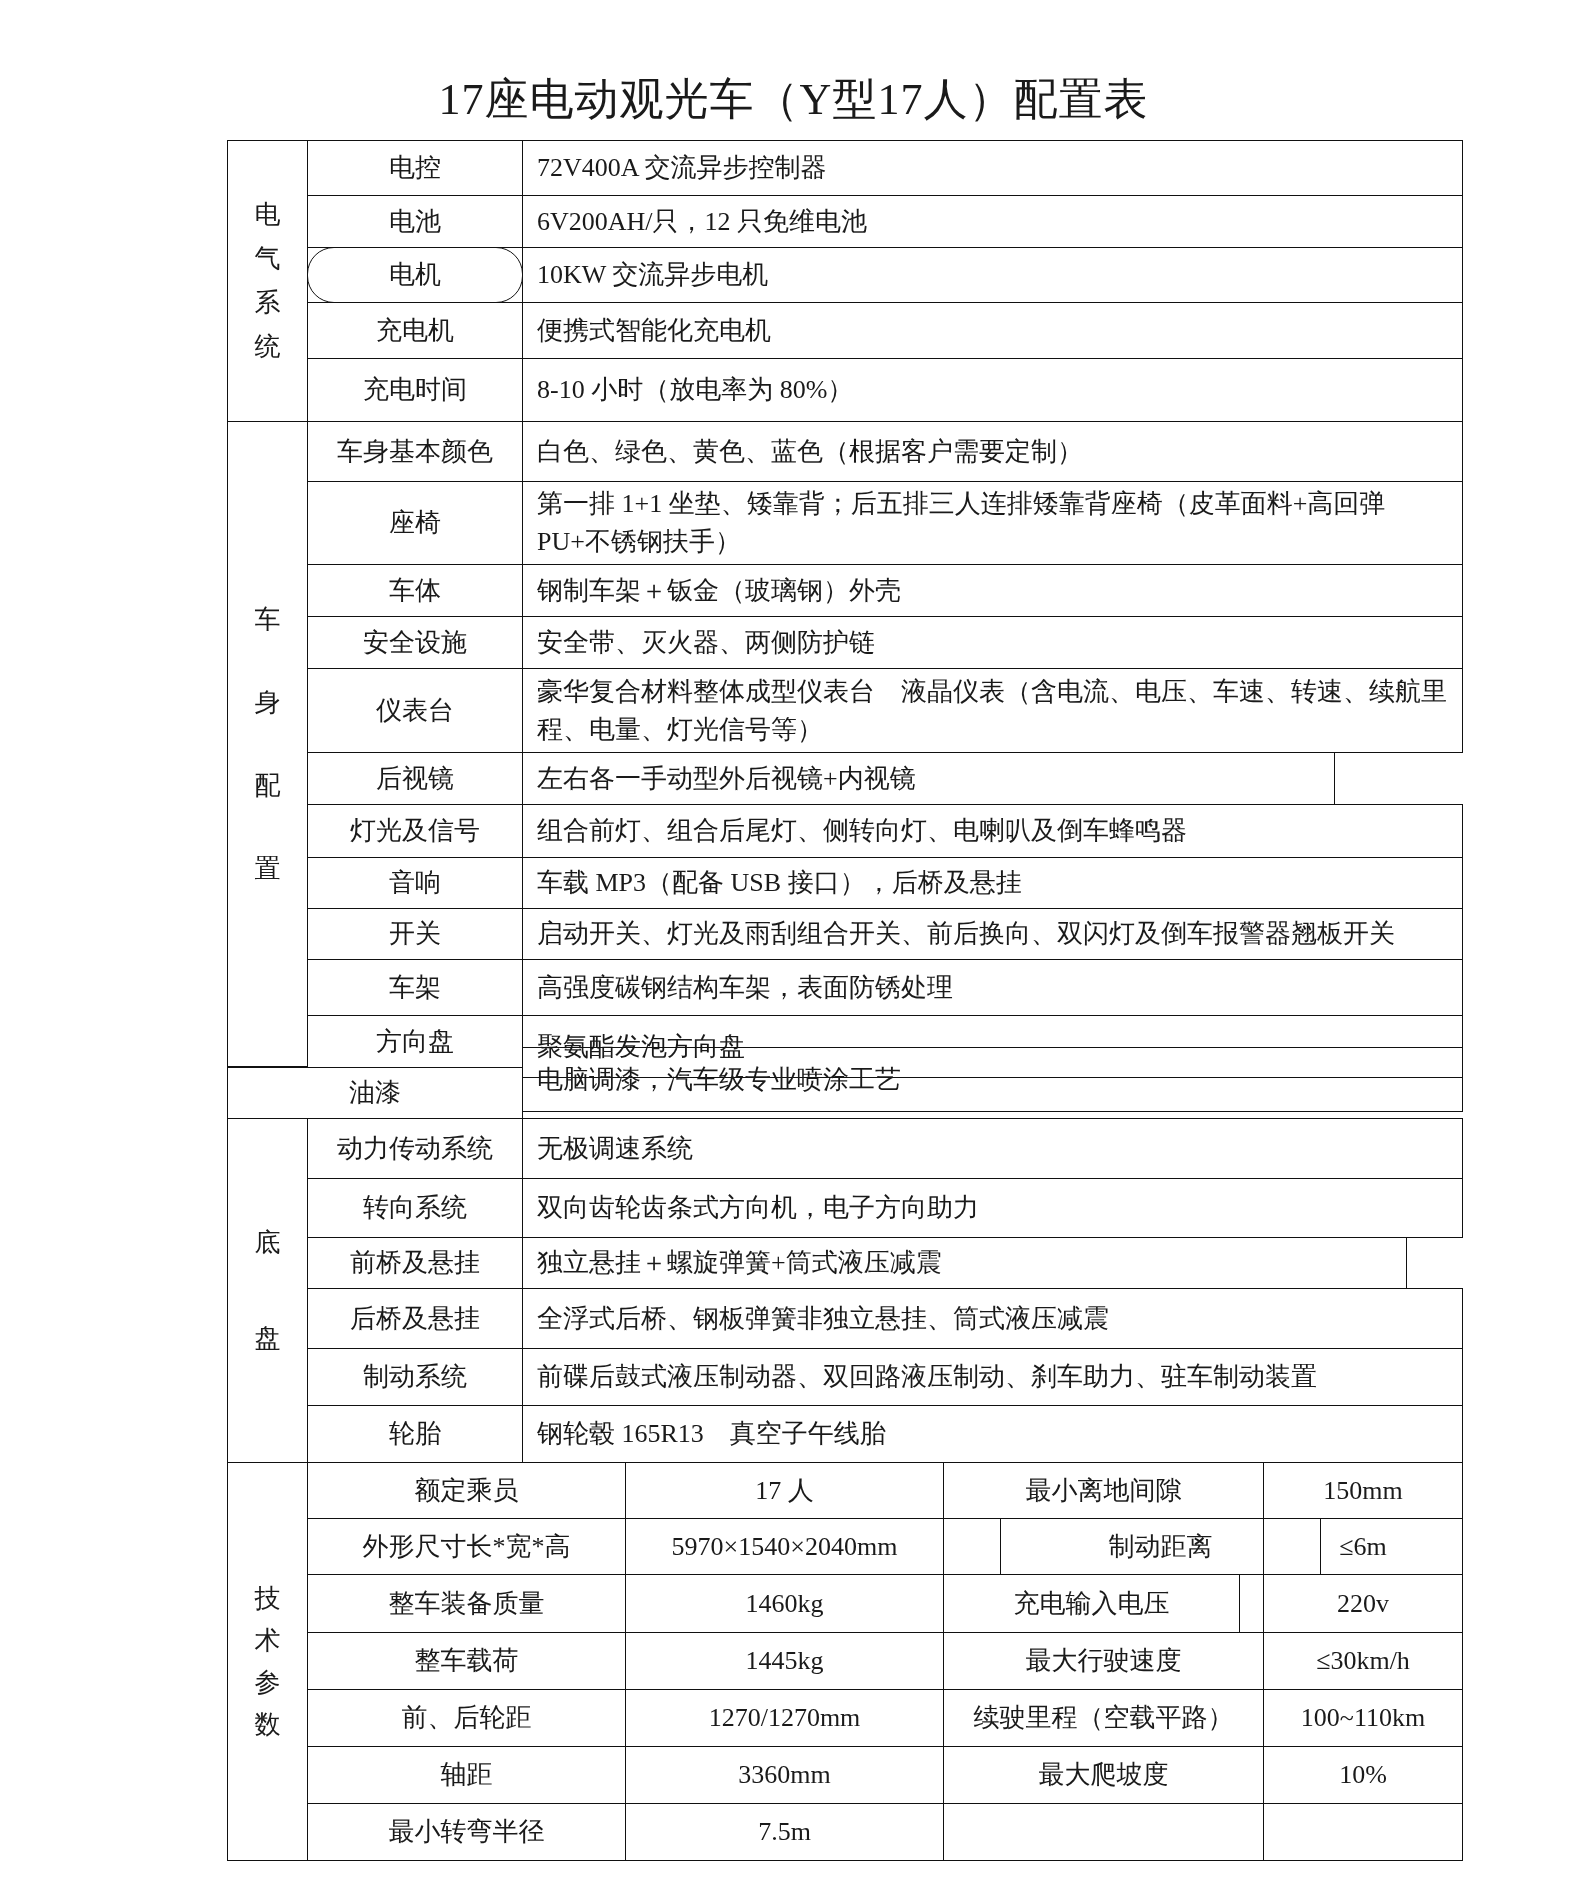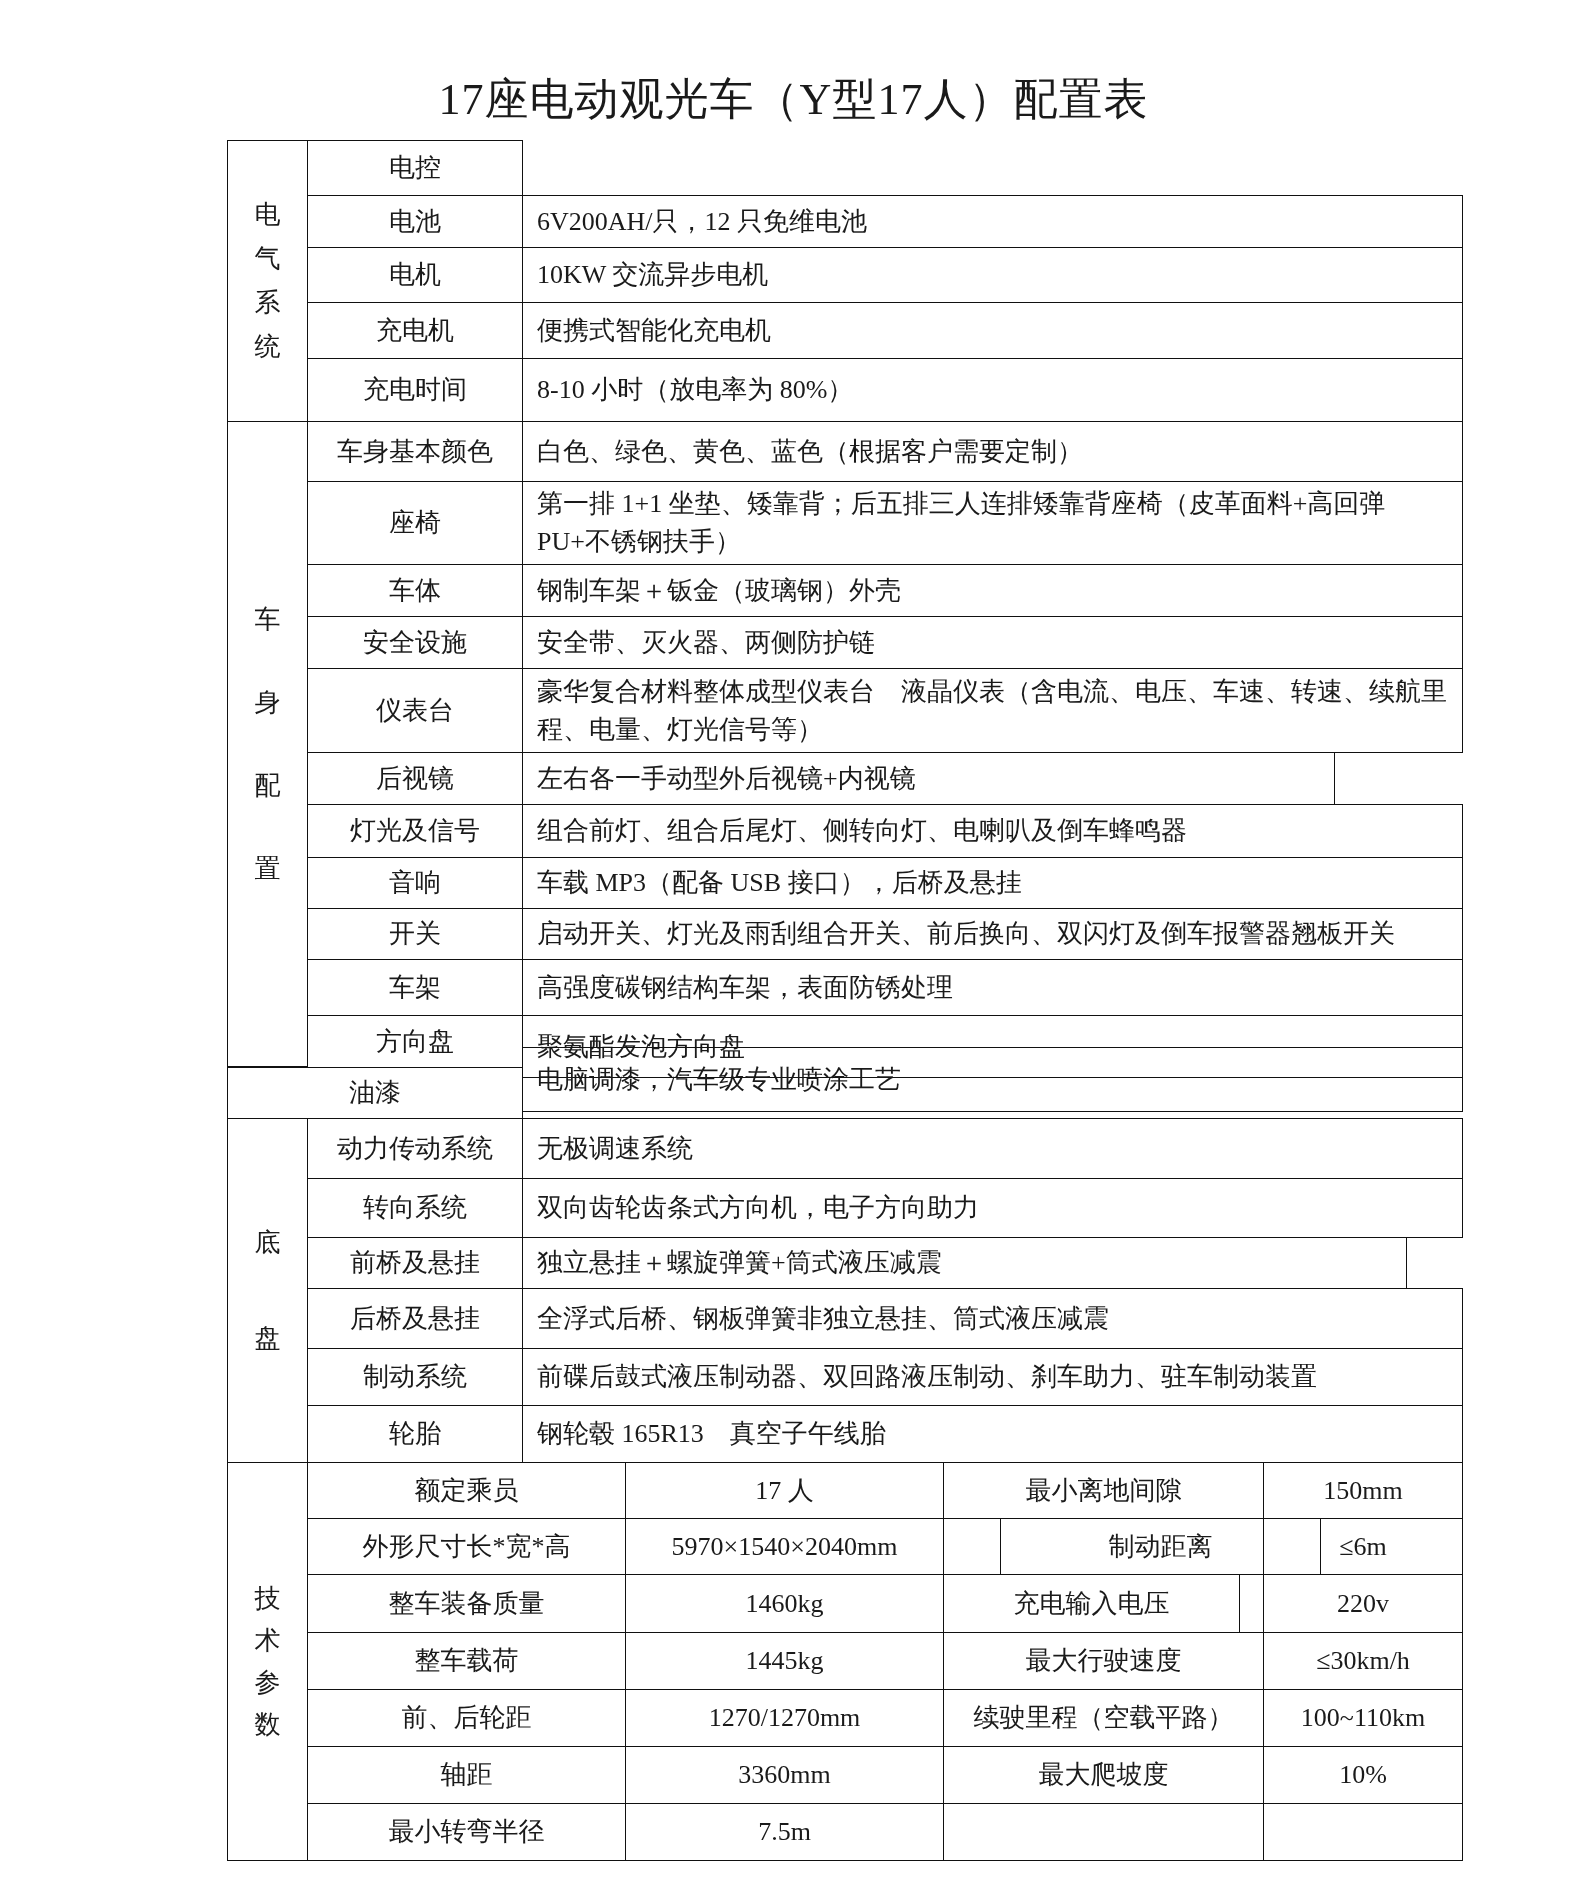--- a/index.html
+++ b/index.html
@@ -23,25 +23,26 @@
 <div class="grid">
 
   <div class="cell cat" style="left:227px;top:140px;width:81px;height:282px;">
     <span style="line-height:44px;">电</span>
     <span style="line-height:44px;">气</span>
     <span style="line-height:44px;">系</span>
     <span style="line-height:44px;">统</span>
   </div>
 
   <div class="cell c-center" style="left:307px;top:140px;width:216px;height:56px;">电控</div>
+  <div class="cell c-left" style="left:522px;top:140px;width:941px;height:56px;">72V400A 交流异步控制器</div>
 
   <div class="cell c-center" style="left:307px;top:195px;width:216px;height:53px;">电池</div>
   <div class="cell c-left" style="left:522px;top:195px;width:941px;height:53px;">6V200AH/只，12 只免维电池</div>
 
-  <div class="cell c-center" style="left:307px;top:247px;width:216px;height:56px;">电机</div>
+  <div class="cell c-center" style="left:307px;top:247px;width:216px;height:56px;border-radius:27px;">电机</div>
   <div class="cell c-left" style="left:522px;top:247px;width:941px;height:56px;">10KW 交流异步电机</div>
 
   <div class="cell c-center" style="left:307px;top:302px;width:216px;height:57px;">充电机</div>
   <div class="cell c-left" style="left:522px;top:302px;width:941px;height:57px;">便携式智能化充电机</div>
 
   <div class="cell c-center" style="left:307px;top:358px;width:216px;height:64px;">充电时间</div>
   <div class="cell c-left" style="left:522px;top:358px;width:941px;height:64px;">8-10 小时（放电率为 80%）</div>
 
   <div class="cell cat" style="left:227px;top:421px;width:81px;height:646px;">
     <span style="line-height:83px;">车</span>

